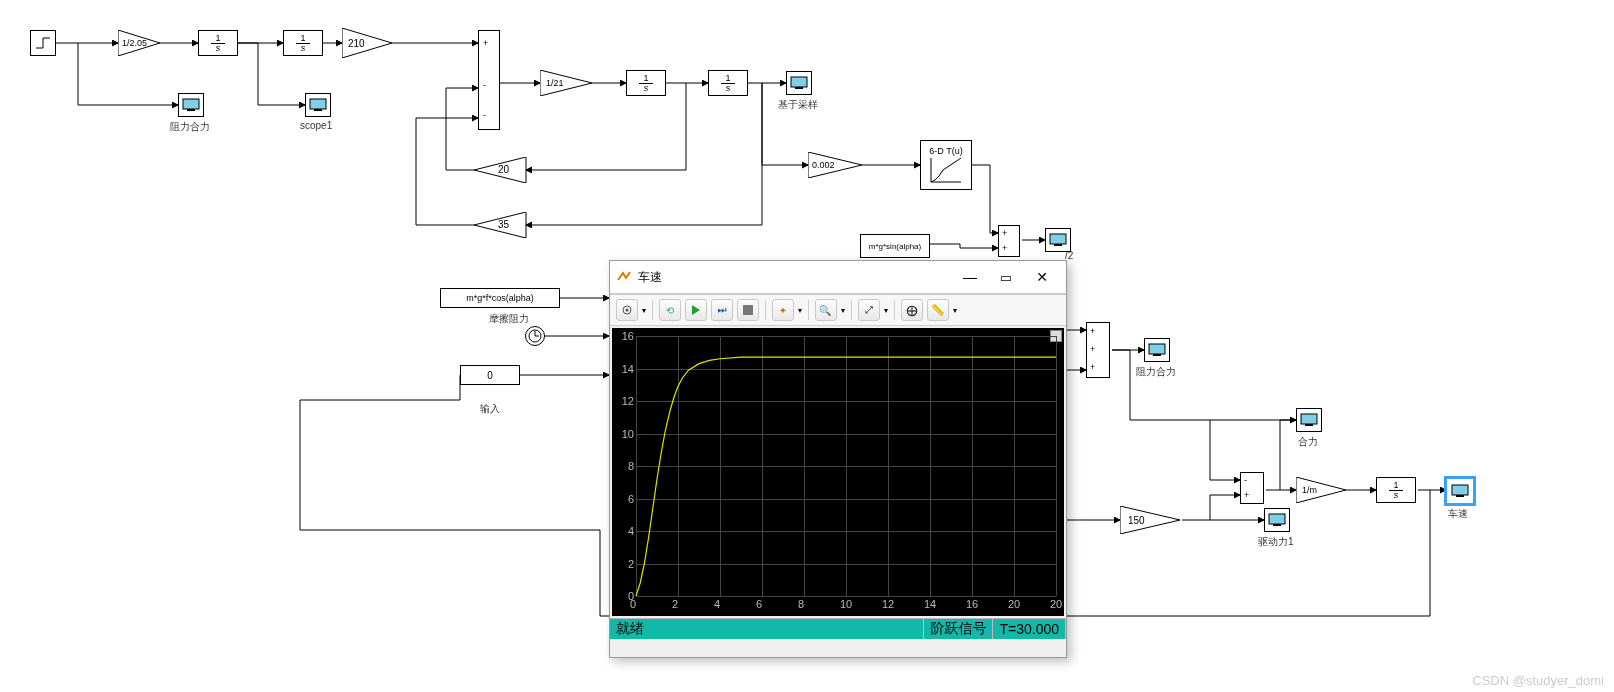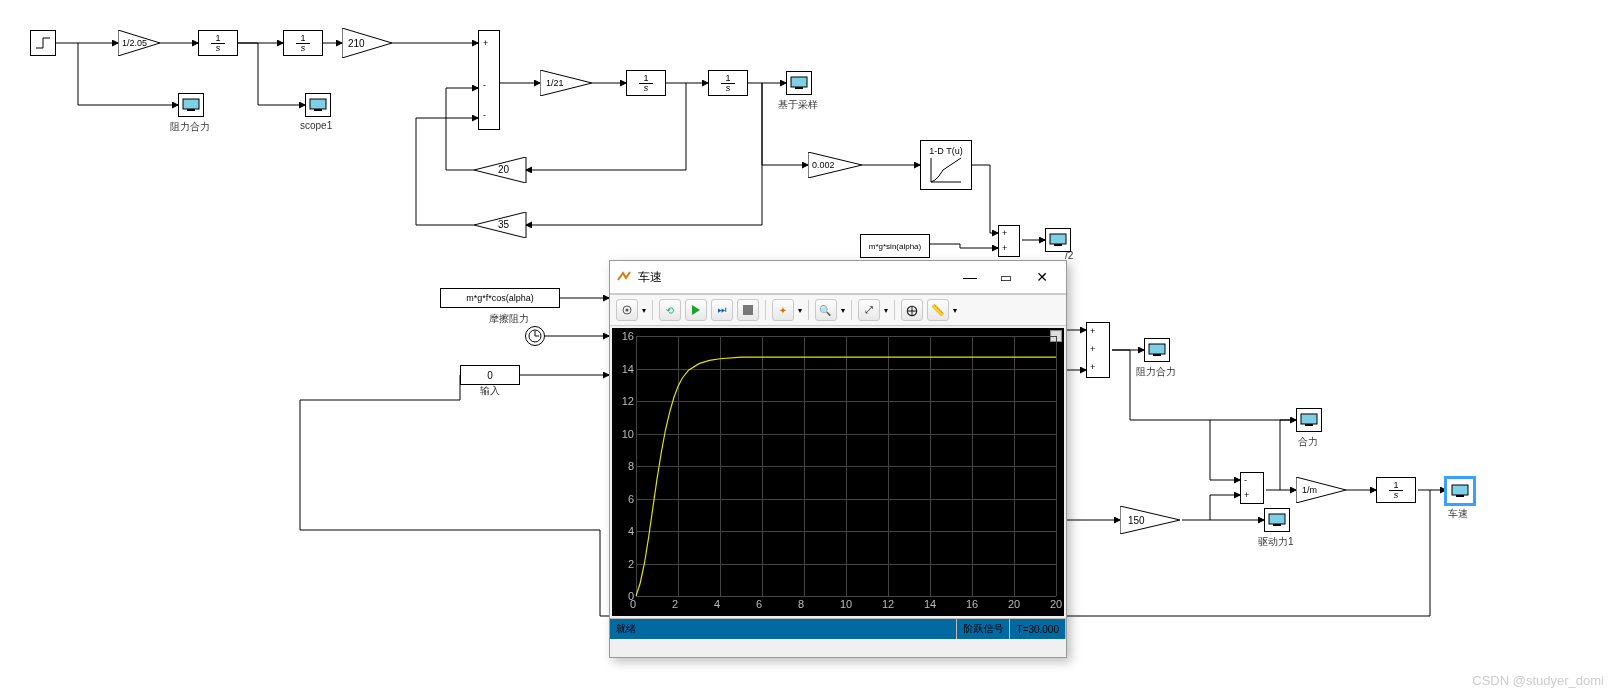--- a/index.html
+++ b/index.html
@@ -9,21 +9,21 @@
   .port{position:absolute;font-size:9px}
   .scope-win{position:absolute;border:1px solid #999;background:#f0f0f0;box-shadow:4px 4px 10px rgba(0,0,0,.25)}
   .titlebar{display:flex;align-items:center;height:28px;padding:2px 6px;border-bottom:1px solid #ccc;background:#fff}
   .menubar{display:flex;gap:14px;padding:2px 8px 4px;font-size:12px;background:#fff}
   .toolbar{display:flex;align-items:center;gap:4px;padding:4px 6px;border-top:1px solid #ccc;border-bottom:1px solid #ccc;background:#f7f7f7}
   .tb-btn{width:20px;height:20px;border:1px solid #c8c8c8;border-radius:3px;background:linear-gradient(#fdfdfd,#e8e8e8);display:flex;align-items:center;justify-content:center}
   .sep{width:1px;height:20px;background:#ccc;margin:0 2px}
   .plot{position:relative;margin:2px;background:#000}
   .grid-line{position:absolute;background:#444}
   .axis-lbl{position:absolute;color:#bbb;font-size:11px}
-  .status{display:flex;height:20px;border-top:1px solid #bbb;background:#0369a1;font-size:10px;align-items:flex-end}
+  .status{display:flex;height:20px;border-top:1px solid #bbb;background:#14b8a6;font-size:14px;align-items:flex-end}
   .status .cell{border-right:1px solid #bbb;padding:0 6px;height:100%;display:flex;align-items:center}
   svg.wire{position:absolute;top:0;left:0;width:1614px;height:692px;pointer-events:none}
   svg.wire line,svg.wire polyline{stroke:#000;stroke-width:1;fill:none}
   .arrow{stroke:#000;fill:#000}
   .watermark{position:absolute;right:10px;bottom:4px;font-size:13px;color:#ccc}
   .sel{outline:3px solid #38a0ff;outline-offset:-1px}
   .u{text-decoration:underline}
 </style>
 </head>
 <body>
@@ -169,21 +169,21 @@
     <polygon points="52,0 0,13 52,26" fill="#fff" stroke="#000"></polygon>
     <text x="24" y="16" font-size="10">35</text>
   </svg>
 
 <svg class="tri" style="left:808px;top:152px;width:56px;height:26px">
     <polygon points="0,0 54,13 0,26" fill="#fff" stroke="#000"></polygon>
     <text x="4" y="16" font-size="9">0.002</text>
   </svg>
 
 <div class="blk" style="left:920px;top:140px;width:52px;height:50px;flex-direction:column">
-  <div style="font-size:9px">1-D T(u)</div>
+  <div style="font-size:9px">6-D T(u)</div>
   <svg width="34" height="28">
       <polyline points="2,26 6,24 10,20 14,14 20,10 26,6 32,2" stroke="#000" fill="none"></polyline>
       <line x1="2" y1="26" x2="32" y2="26" stroke="#000"></line>
       <line x1="2" y1="2" x2="2" y2="26" stroke="#000"></line>
     </svg>
 </div>
 
 <div class="blk" style="left:860px;top:234px;width:70px;height:24px;font-size:8px">m*g*sin(alpha)</div>
 
 <div class="blk" style="left:998px;top:225px;width:22px;height:32px"></div>
@@ -205,21 +205,21 @@
   <svg width="14" height="14">
       <circle cx="7" cy="7" r="6" fill="#fff" stroke="#000"></circle>
       <line x1="7" y1="7" x2="7" y2="2" stroke="#000"></line>
       <line x1="7" y1="7" x2="11" y2="7" stroke="#000"></line>
     </svg>
 </div>
 
 <div class="blk" style="left:460px;top:365px;width:60px;height:20px">
     <span>0</span>
   </div>
-<div class="lbl" style="left:480px;top:384px">输入</div>
+<div class="lbl" style="left:480px;top:402px">输入</div>
 
 <div class="blk" style="left:1086px;top:322px;width:24px;height:56px"></div>
 <div class="port" style="left:1090px;top:326px">+</div>
 <div class="port" style="left:1090px;top:344px">+</div>
 <div class="port" style="left:1090px;top:362px">+</div>
 <div class="blk" style="left:1144px;top:338px;width:26px;height:24px">
     <svg width="20" height="16">
       <rect x="2" y="2" width="16" height="10" fill="#7fcfe6" stroke="#000"></rect>
       <rect x="6" y="12" width="8" height="2" fill="#000"></rect>
     </svg>

